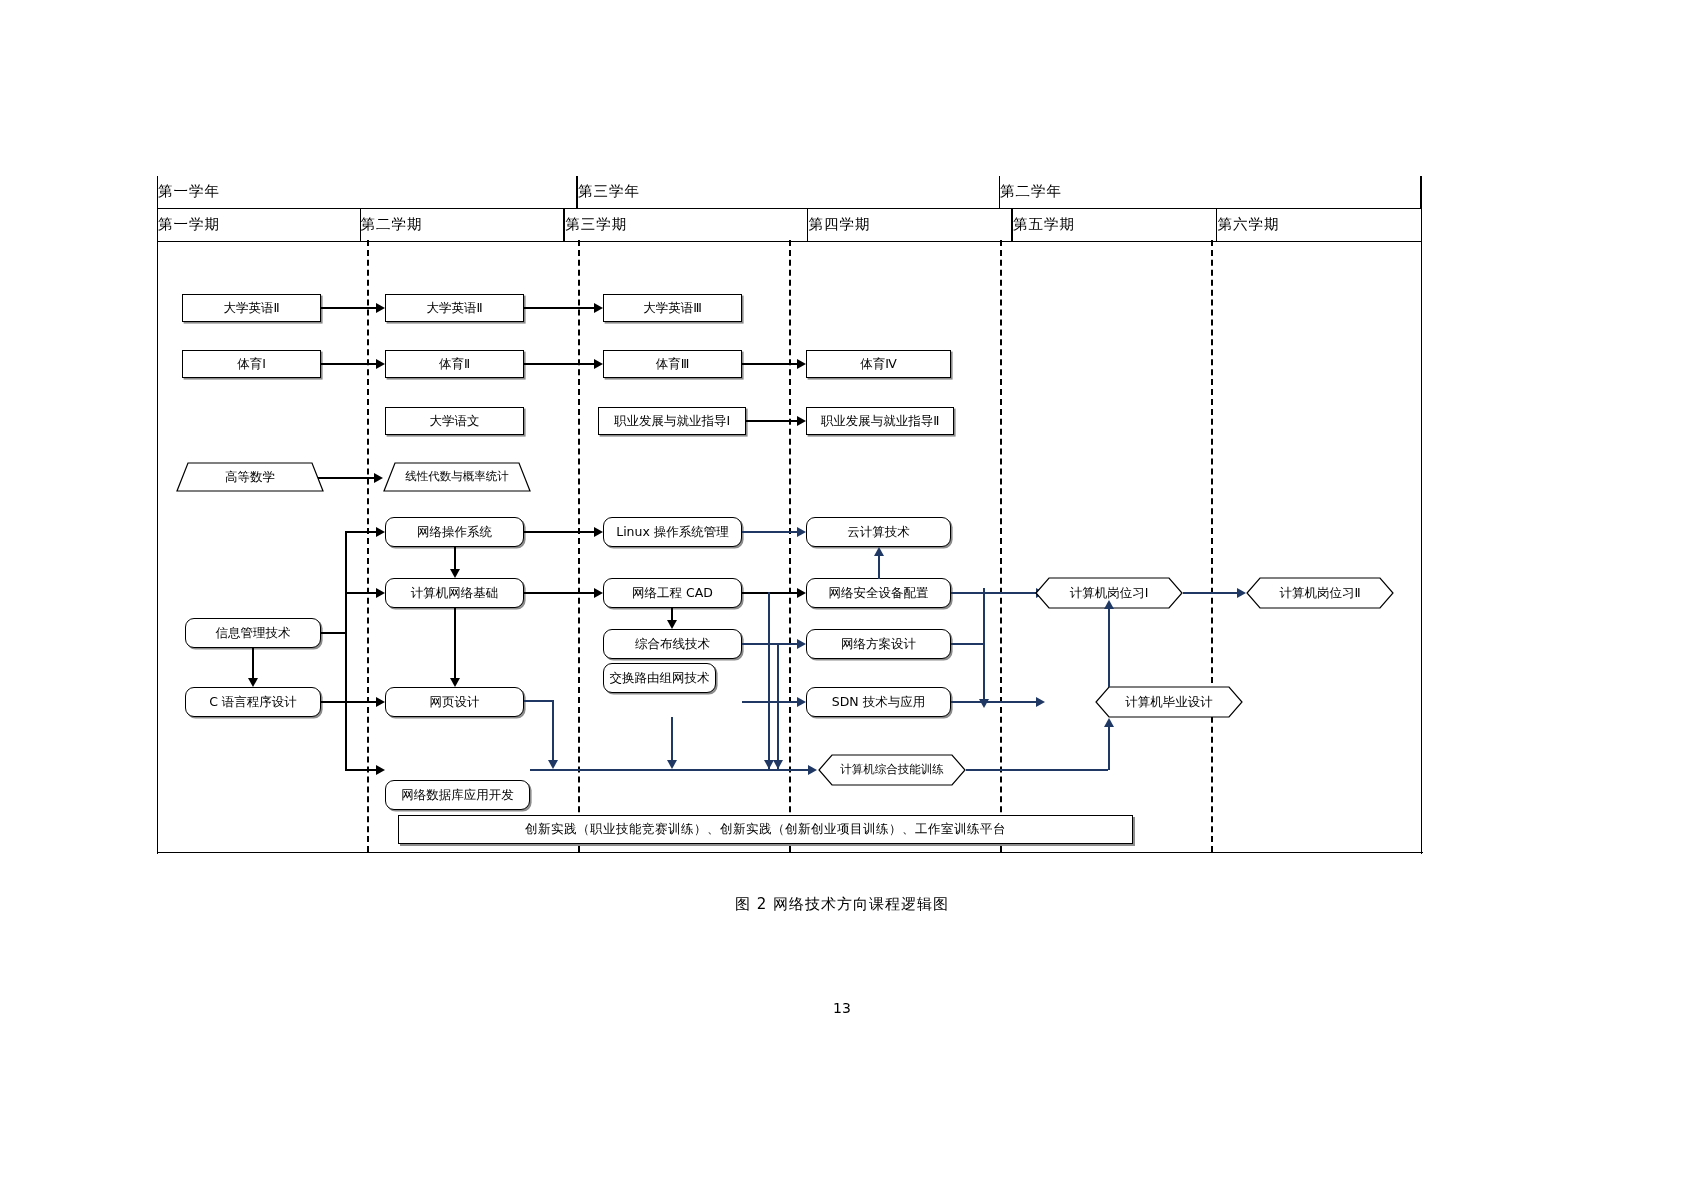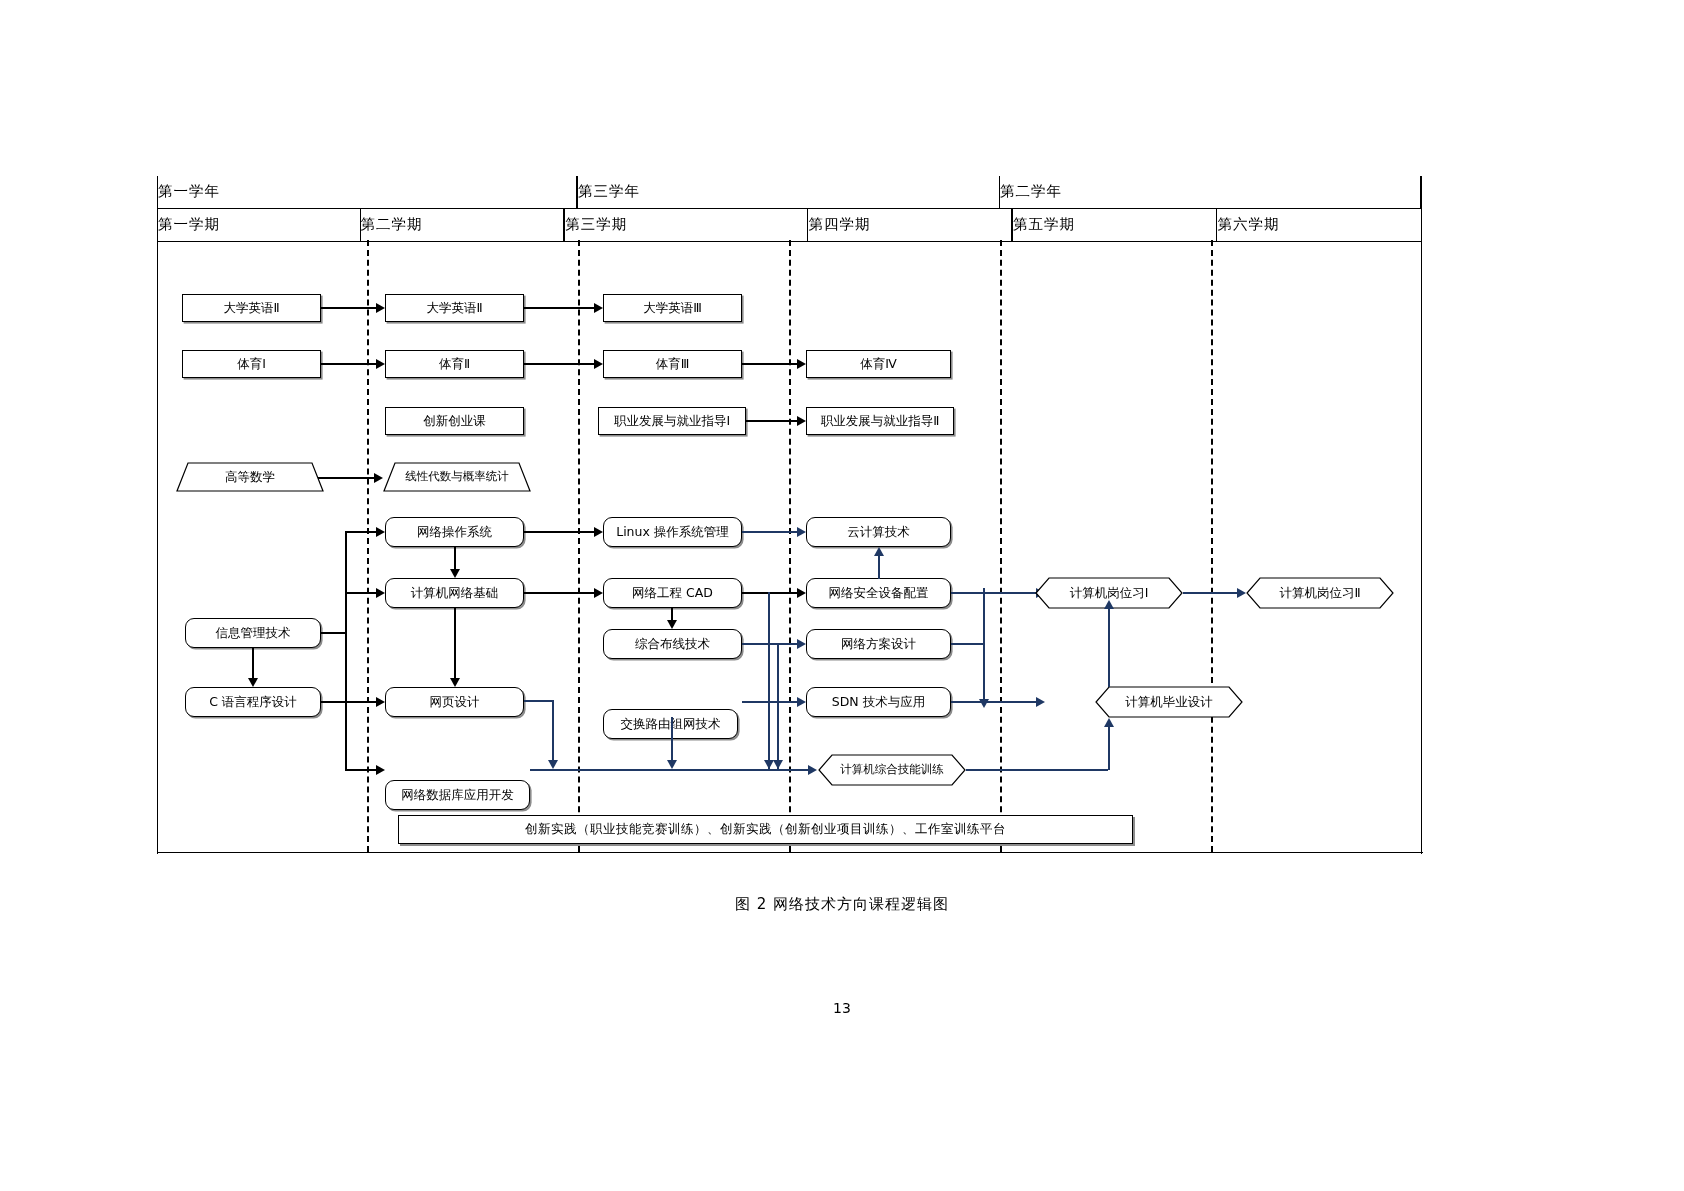--- a/index.html
+++ b/index.html
@@ -153,21 +153,21 @@
   <div class="node rect" style="left:385px;top:350px;width:139px;height:28px">体育Ⅱ</div>
   <div class="node rect" style="left:603px;top:350px;width:139px;height:28px">体育Ⅲ</div>
   <div class="node rect" style="left:806px;top:350px;width:145px;height:28px">体育Ⅳ</div>
   <div class="ln k" style="left:321px;top:363.3px;width:55px;height:1.6px"></div>
   <div class="arw arw-r k" style="left:376px;top:359px"></div>
   <div class="ln k" style="left:524px;top:363.3px;width:70px;height:1.6px"></div>
   <div class="arw arw-r k" style="left:594px;top:359px"></div>
   <div class="ln k" style="left:742px;top:363.3px;width:55px;height:1.6px"></div>
   <div class="arw arw-r k" style="left:797px;top:359px"></div>
 
-  <div class="node rect" style="left:385px;top:407px;width:139px;height:28px">创新创业课</div>
+  <div class="node rect" style="left:385px;top:407px;width:139px;height:28px">大学语文</div>
   <div class="node rect" style="left:598px;top:407px;width:148px;height:28px">职业发展与就业指导Ⅰ</div>
   <div class="node rect" style="left:806px;top:407px;width:148px;height:28px">职业发展与就业指导Ⅱ</div>
   <div class="ln k" style="left:746px;top:420.3px;width:51px;height:1.6px"></div>
   <div class="arw arw-r k" style="left:797px;top:416px"></div>
 
   <div class="node hex" style="left:176px;top:462px;width:148px;height:30px">
     <svg class="hexbg" viewBox="0 0 148 30" preserveAspectRatio="none">
       <polygon points="12,1 136,1 147,29 1,29" fill="#fff" stroke="#000" stroke-width="1.2"></polygon>
     </svg>
     <span class="hextxt">高等数学</span>
@@ -208,21 +208,21 @@
 
   <div class="ln k" style="left:454px;top:547px;width:1.6px;height:22px"></div>
   <div class="arw arw-d k" style="left:450px;top:569px"></div>
 
   <div class="ln k" style="left:454px;top:608px;width:1.6px;height:70px"></div>
   <div class="arw arw-d k" style="left:450px;top:678px"></div>
 
   <div class="node round" style="left:603px;top:517px;width:139px;height:30px">Linux 操作系统管理</div>
   <div class="node round" style="left:603px;top:578px;width:139px;height:30px">网络工程 CAD</div>
   <div class="node round" style="left:603px;top:629px;width:139px;height:30px">综合布线技术</div>
-  <div class="node round" style="left:603px;top:709px;width:135px;height:30px">交换路由组网技术</div>
+  <div class="node round" style="left:603px;top:663px;width:113px;height:30px">交换路由组网技术</div>
 
   <div class="ln k" style="left:524px;top:531px;width:70px;height:1.6px"></div>
   <div class="arw arw-r k" style="left:594px;top:527px"></div>
   <div class="ln k" style="left:524px;top:592px;width:70px;height:1.6px"></div>
   <div class="arw arw-r k" style="left:594px;top:588px"></div>
   <div class="ln k" style="left:671px;top:608px;width:1.6px;height:12px"></div>
   <div class="arw arw-d k" style="left:667px;top:620px"></div>
 
   <div class="ln" style="left:524px;top:700.2px;width:30px;height:1.6px"></div>
   <div class="ln" style="left:552px;top:700px;width:1.6px;height:62px"></div>

